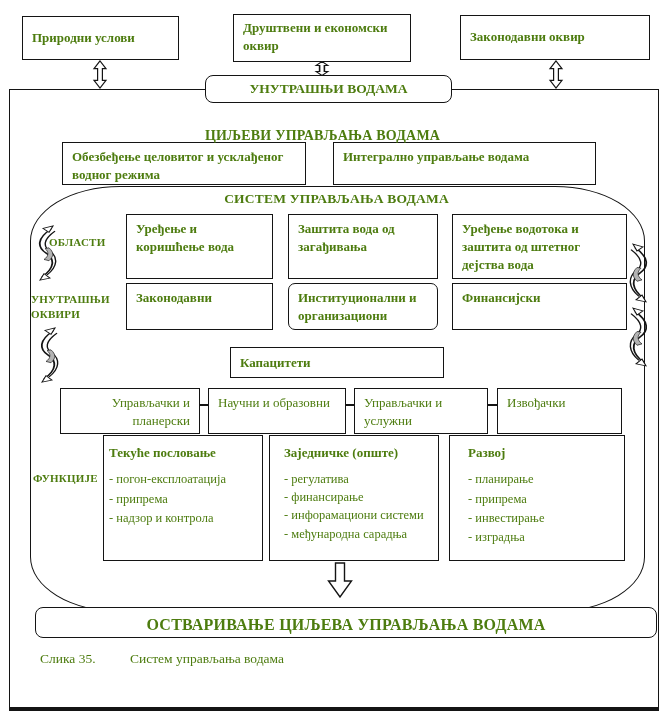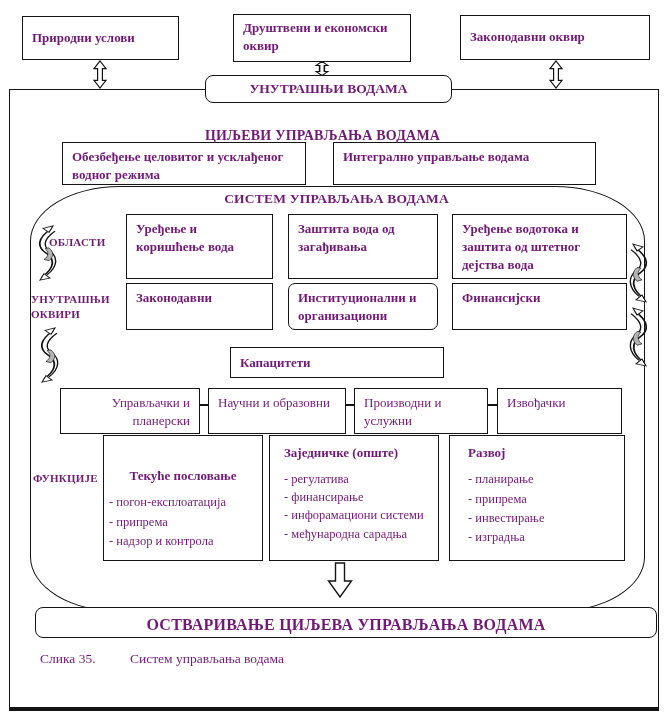--- a/index.html
+++ b/index.html
@@ -1,18 +1,18 @@
 <!DOCTYPE html>
 <html><head>
 <meta charset="utf-8">
 <style>
   html,body{margin:0;padding:0;background:#fff;}
   .stage{
     position:relative;width:665px;height:716px;background:#fff;overflow:hidden;
-    font-family:"Liberation Serif","DejaVu Serif",serif;color:#701a75;
+    font-family:"Liberation Serif","DejaVu Serif",serif;color:#4d7c0f;
   }
   .box{
     position:absolute;box-sizing:border-box;background:#fff;
     border:1.7px solid #141414;font-weight:bold;font-size:13px;line-height:1.4;
     padding:5px 9px;z-index:3;
   }
   .rounded{border-radius:8px;text-align:center;}
   .heading{
     position:absolute;box-sizing:border-box;text-align:center;font-weight:bold;
     font-size:14px;letter-spacing:.2px;z-index:4;background:transparent;
@@ -123,28 +123,28 @@
   <div class="box" style="left:452px;top:214px;width:175px;height:65px;">Уређење водотока и заштита од штетног дејства вода</div>
 
   <div class="box" style="left:126px;top:283px;width:147px;height:47px;">Законодавни</div>
   <div class="box" style="left:288px;top:283px;width:150px;height:47px;border-radius:7px;">Институционални и организациони</div>
   <div class="box" style="left:452px;top:283px;width:175px;height:47px;">Финансијски</div>
 
   <div class="box" style="left:230px;top:347px;width:214px;height:31px;padding-top:6px;padding-left:9px;">Капацитети</div>
 
   <div class="box cap" style="left:60px;top:388px;width:140px;height:46px;text-align:right;">Управљачки и планерски</div>
   <div class="box cap" style="left:208px;top:388px;width:138px;height:46px;">Научни и образовни</div>
-  <div class="box cap" style="left:354px;top:388px;width:134px;height:46px;">Производни и услужни</div>
+  <div class="box cap" style="left:354px;top:388px;width:134px;height:46px;">Управљачки и услужни</div>
   <div class="box cap" style="left:497px;top:388px;width:125px;height:46px;">Извођачки</div>
   <div class="connector" style="left:199px;top:404px;width:10px;"></div>
   <div class="connector" style="left:345px;top:404px;width:10px;"></div>
   <div class="connector" style="left:487px;top:404px;width:11px;"></div>
 
   <div class="box" style="left:103px;top:435px;width:160px;height:126px;padding:8px 5px 5px 5px;">
-    <div class="fn-title" style="text-align:center;margin-top:23px;">Текуће пословање</div>
+    <div class="fn-title" style="">Текуће пословање</div>
     <div class="fn-items">
       <div>- погон-експлоатација</div>
       <div>- припрема</div>
       <div>- надзор и контрола</div>
     </div>
   </div>
   <div class="box" style="left:269px;top:435px;width:170px;height:126px;padding:8px 6px 5px 14px;">
     <div class="fn-title">Заједничке (опште)</div>
     <div class="fn-items" style="line-height:1.45;">
       <div>- регулатива</div>

